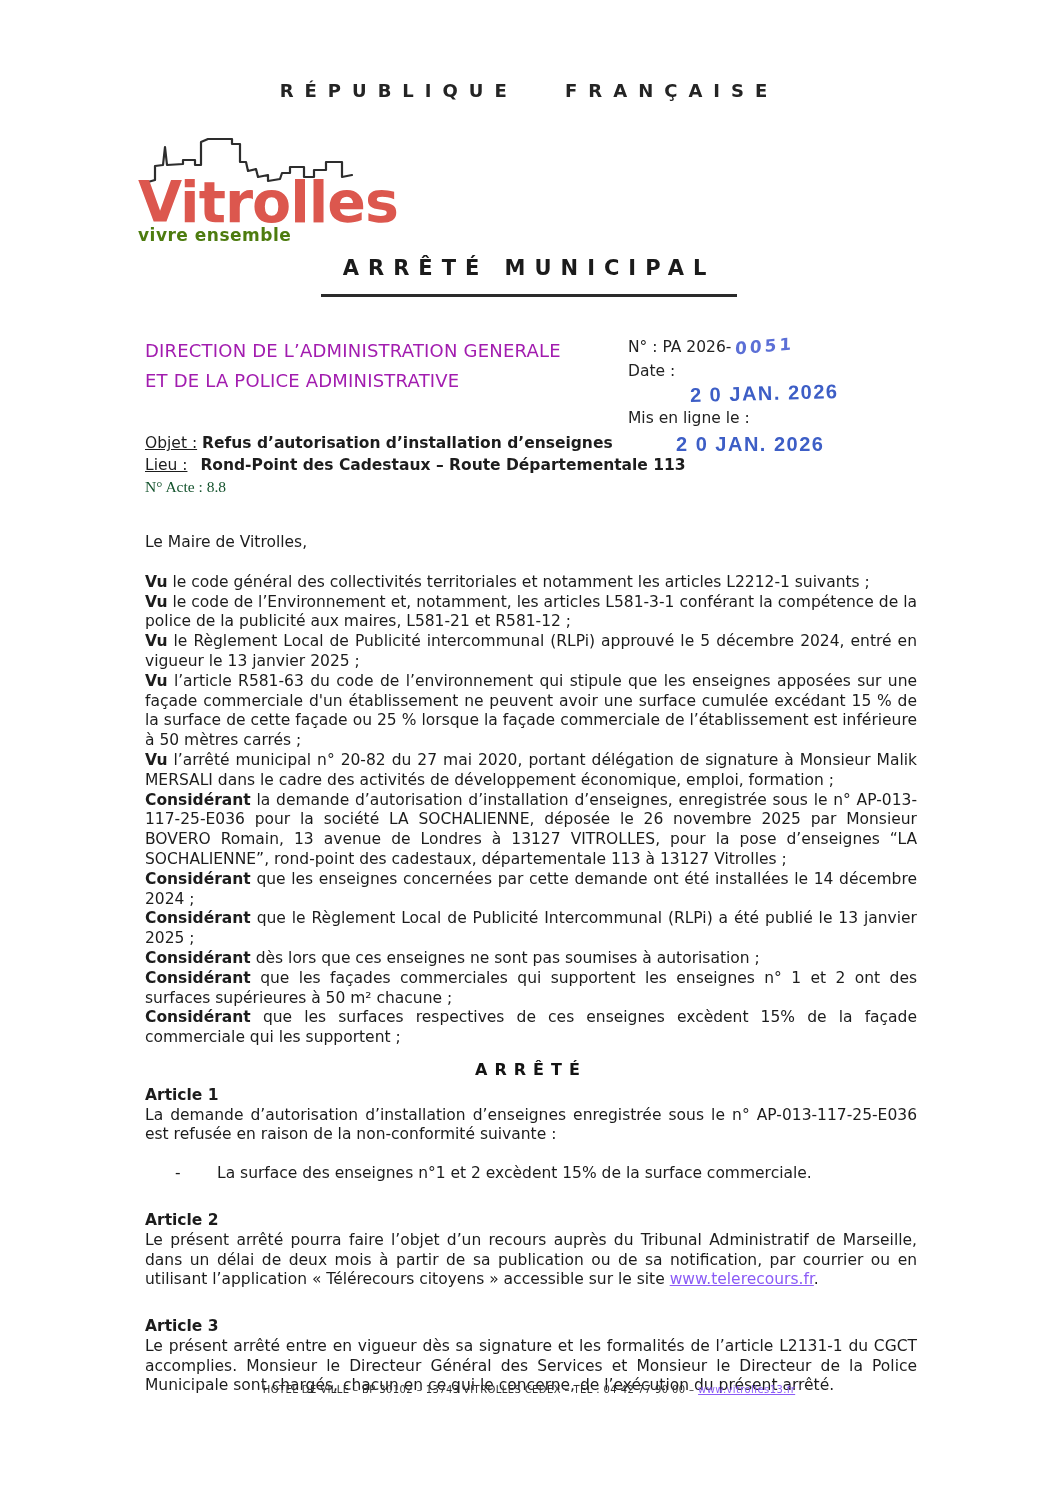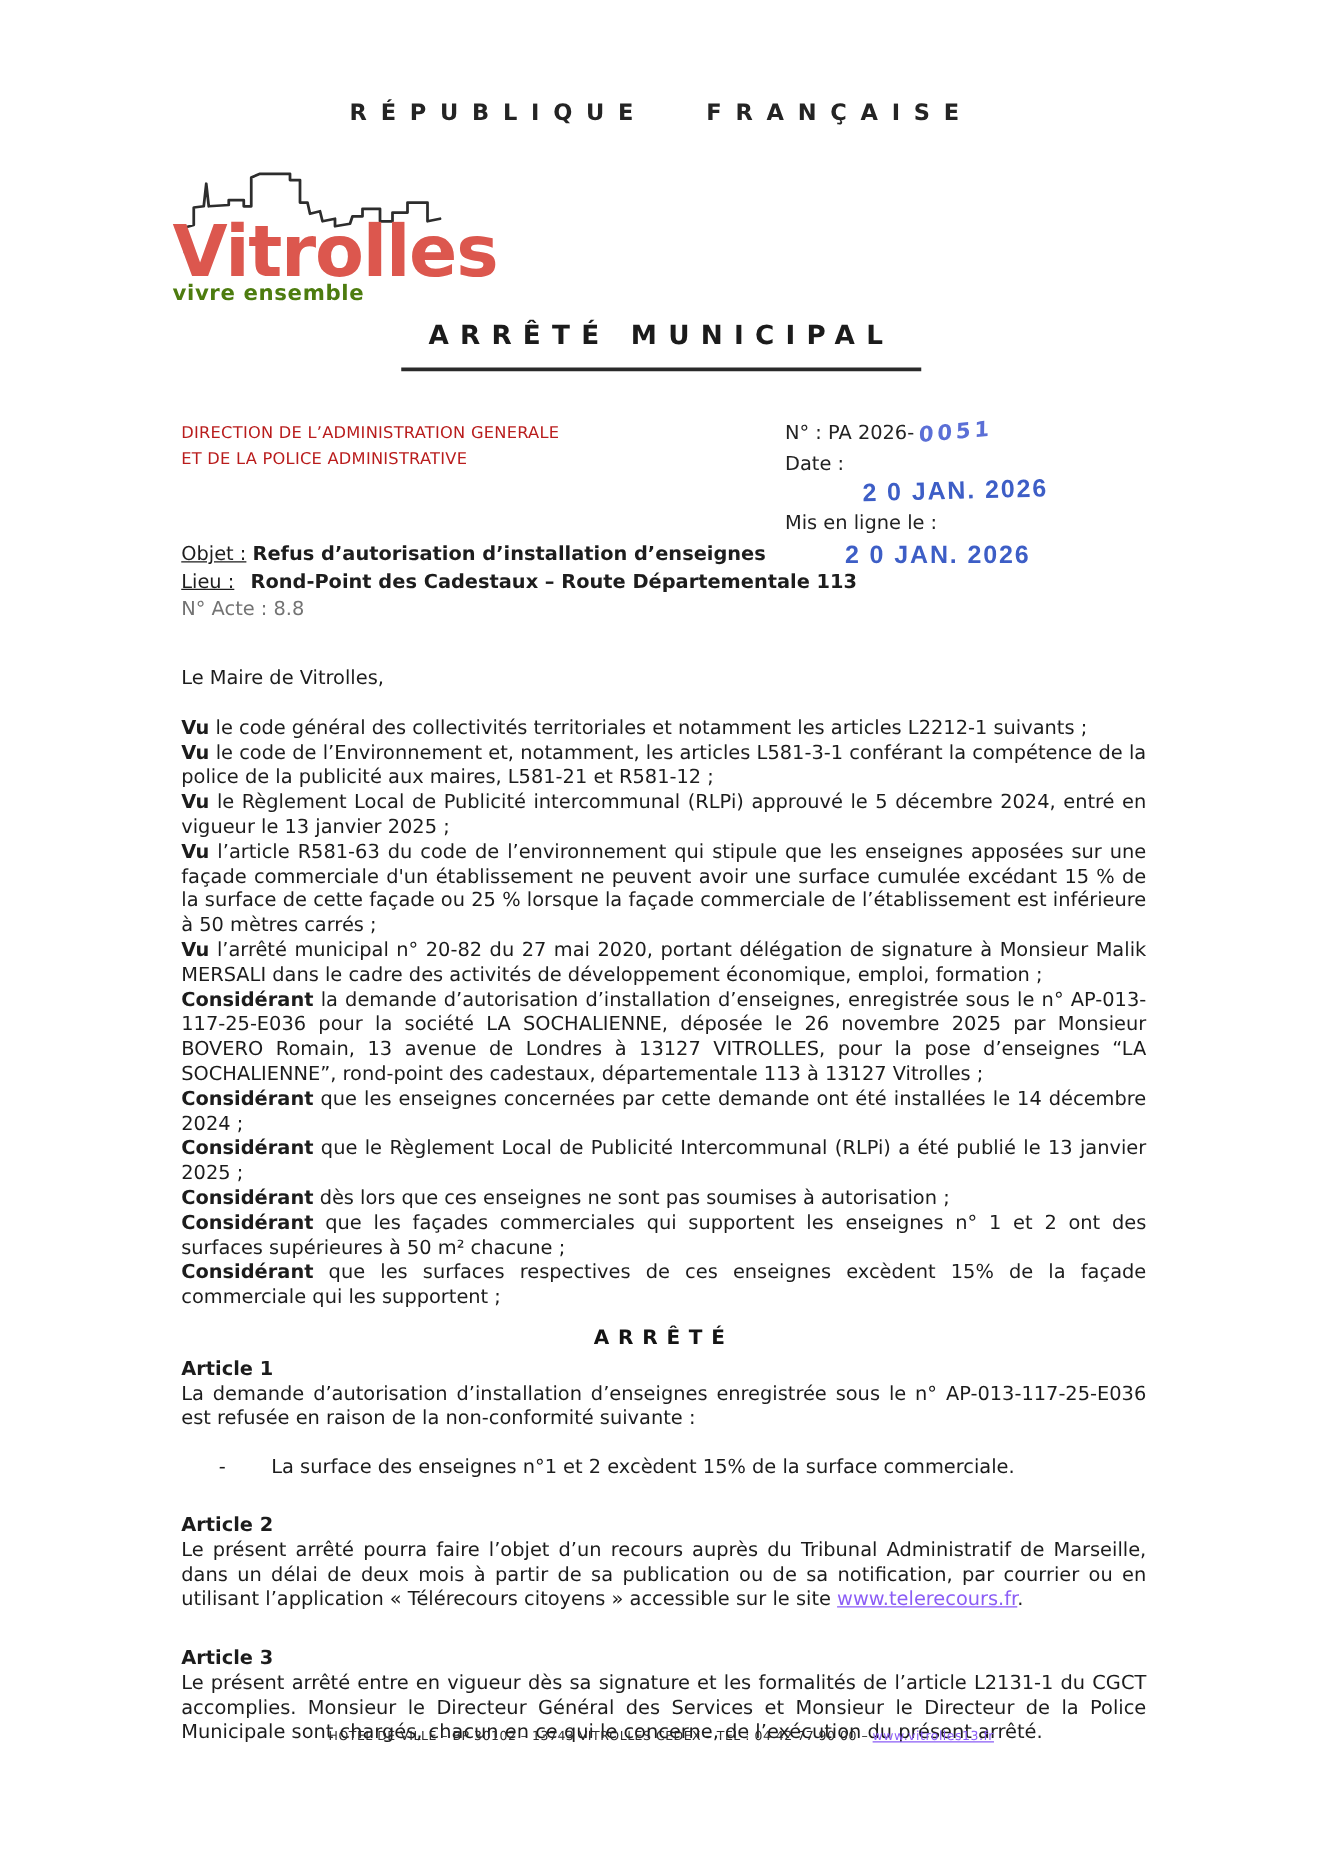--- a/index.html
+++ b/index.html
@@ -29,39 +29,39 @@
     margin-top:-6px; letter-spacing:0.5px;
   }
   
   .title-wrap { position:absolute; top:256px; left:0; width:100%; text-align:center; }
   .title {
     display:inline-block; font-size:21px; font-weight:bold; letter-spacing:9px;
     color:#1b1b1b; border-bottom:3px solid #2a2a2a; padding:0 22px 14px 22px;
   }
   
   .header-row { position:absolute; top:336px; left:145px; right:120px; display:flex; justify-content:space-between; }
-  .direction { font-size:13px; line-height:1.65; color:#b91c1c; letter-spacing:0.2px; }
+  .direction { font-size:18px; line-height:1.65; color:#a21caf; letter-spacing:0.2px; }
   .num-block { width:310px; font-size:15.5px; color:#222; }
   .num-line { margin-bottom:6px; }
   .handwritten {
     display:inline-block; color:#5b6fd6; font-size:17px; font-weight:bold;
     letter-spacing:3px; transform:rotate(-5deg) skewX(-6deg); margin-left:4px;
   }
   .stamp {
     display:inline-block; color:#3d5ec6; font-weight:bold;
     font-family:"Liberation Sans","DejaVu Sans",sans-serif;
     font-size:20px; letter-spacing:1.5px; white-space:nowrap;
   }
   .stamp1 { margin:2px 0 4px 62px; transform:rotate(-1.5deg); }
   .stamp2 { margin:6px 0 0 48px; }
   
   .meta { position:absolute; top:432px; left:145px; width:780px; font-size:15.5px; line-height:1.42; }
   .meta-lbl { font-weight:normal; text-decoration:underline; }
   .meta-val { font-weight:bold; }
-  .meta-acte { font-weight:normal; color:#737373; }
+  .meta-acte { font-weight:normal; color:#14532d;font-family:Liberation Serif, serif; }
   .lieu-val { margin-left:8px; }
   
   .body { position:absolute; top:533px; left:145px; width:772px; font-size:15.5px; line-height:19.8px; color:#1c1c1c; }
   .salutation { margin-bottom:20px; }
   .para { text-align:justify; }
   .para strong { font-weight:bold; }
   .arrete-heading {
     text-align:center; font-weight:bold; font-size:16px; letter-spacing:7px;
     margin:12px 0 6px 0; color:#141414;
   }

